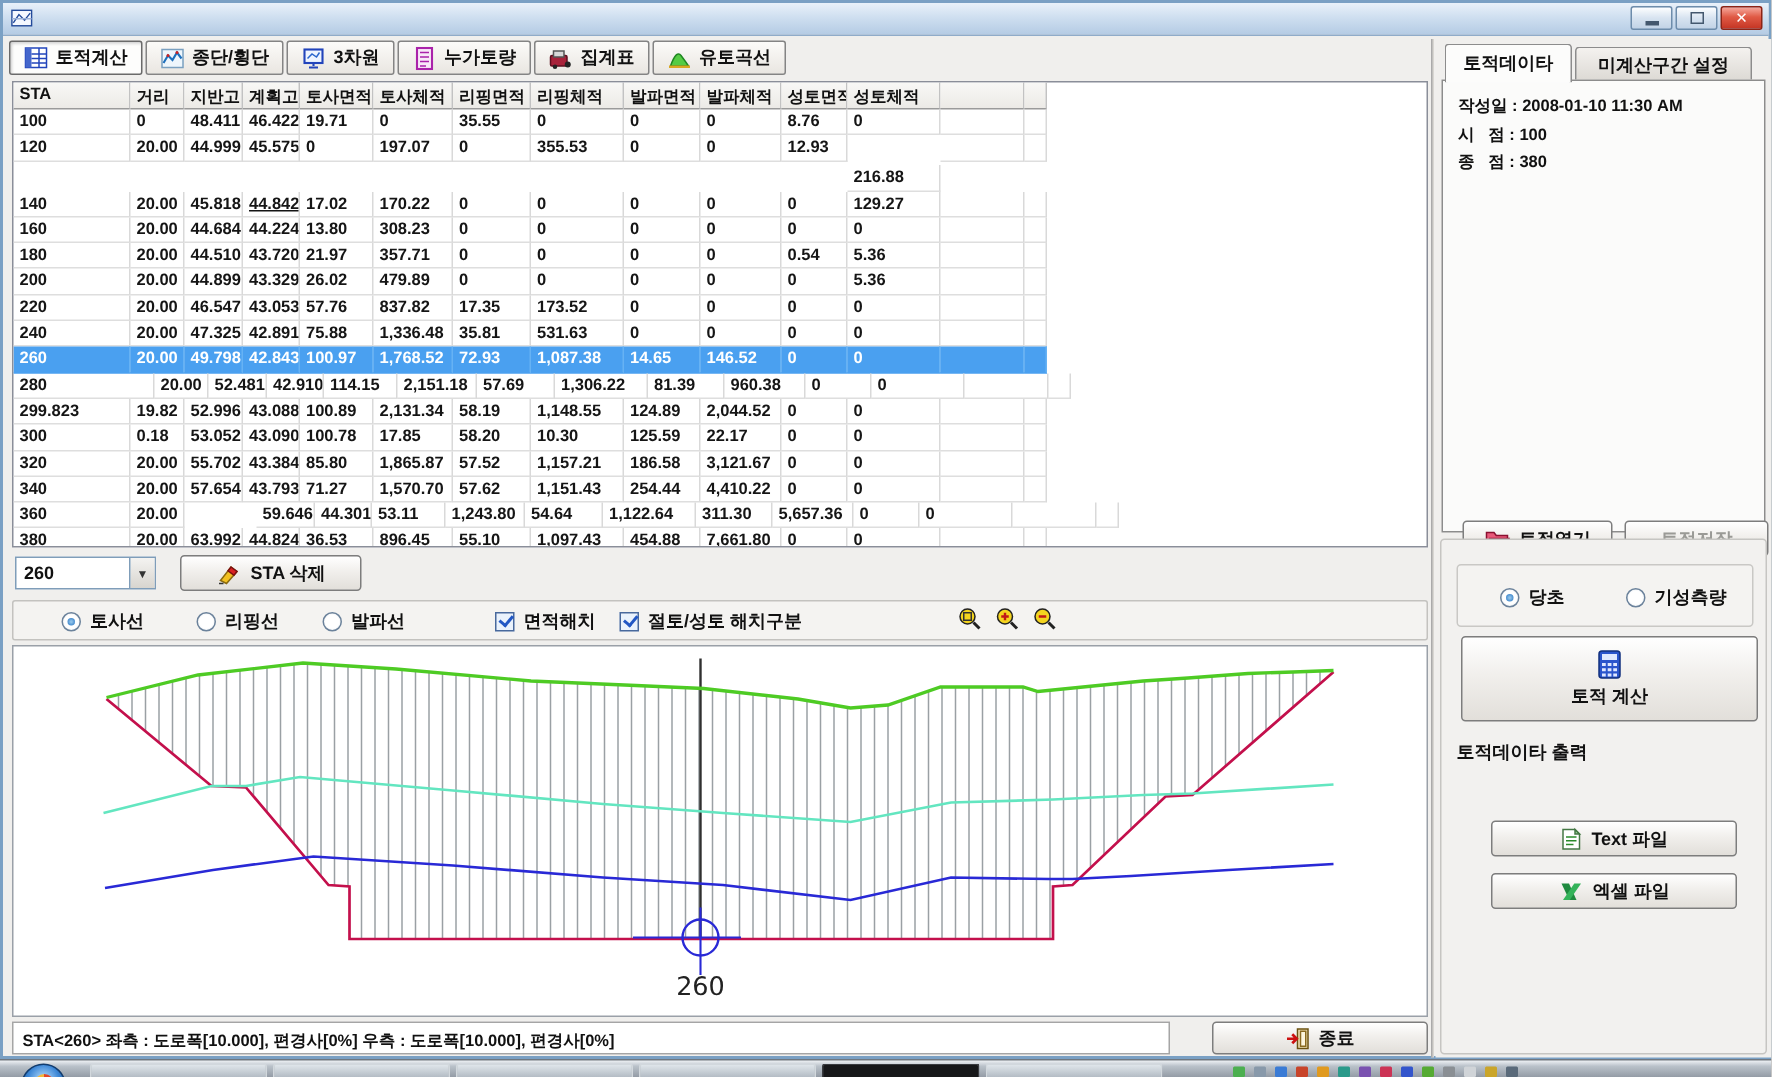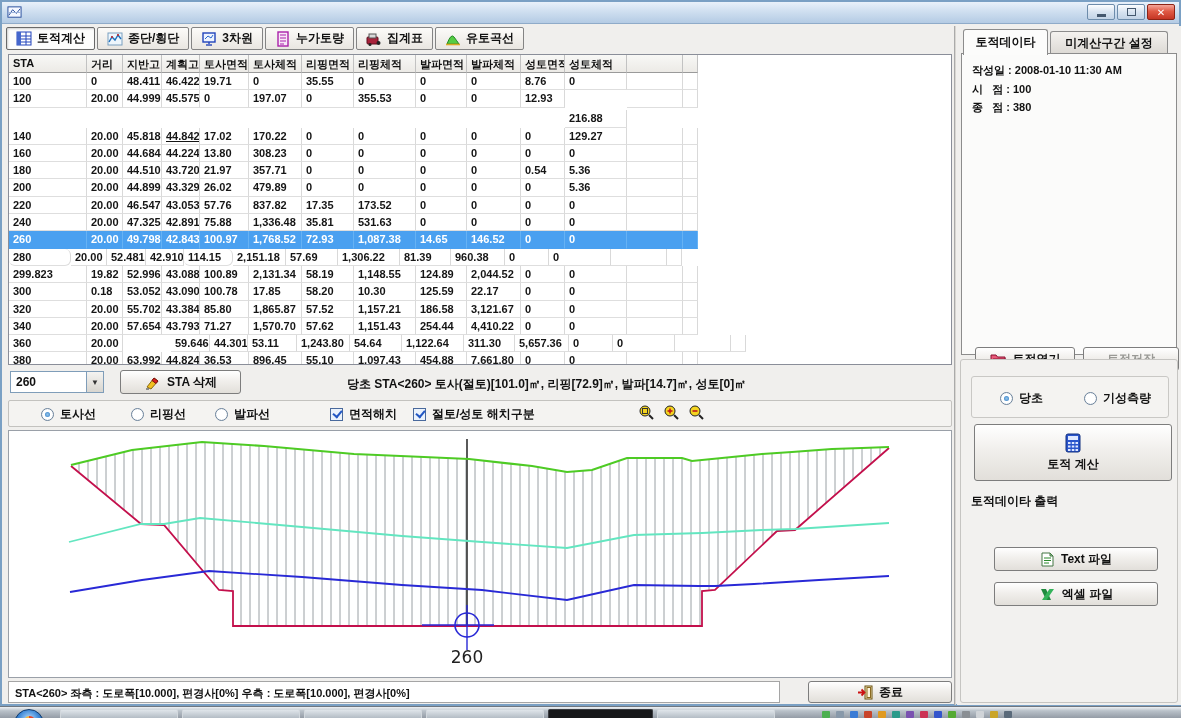--- a/index.html
+++ b/index.html
@@ -340,25 +340,25 @@
           <div class="td" style="width: 52px;">72.93</div>
           <div class="td" style="width: 62px;">1,087.38</div>
           <div class="td" style="width: 51px;">14.65</div>
           <div class="td" style="width: 54px;">146.52</div>
           <div class="td" style="width: 44px;">0</div>
           <div class="td" style="width: 62px;">0</div>
           <div class="td" style="width: 56px;"></div>
           <div class="td" style="width: 15px;"></div>
         </div>
         <div class="tr">
-          <div class="td" style="width: 62px; border-radius: 6px;">280</div>
+          <div class="td" style="width: 94px;">280</div>
           <div class="td" style="width: 36px;">20.00</div>
           <div class="td" style="width: 39px;">52.481</div>
           <div class="td" style="width: 38px;">42.910</div>
-          <div class="td" style="width: 49px; border-radius: 6px;">114.15</div>
+          <div class="td" style="width: 49px;">114.15</div>
           <div class="td" style="width: 53px;">2,151.18</div>
           <div class="td" style="width: 52px;">57.69</div>
           <div class="td" style="width: 62px;">1,306.22</div>
           <div class="td" style="width: 51px;">81.39</div>
           <div class="td" style="width: 54px;">960.38</div>
           <div class="td" style="width: 44px;">0</div>
           <div class="td" style="width: 62px;">0</div>
           <div class="td" style="width: 56px;"></div>
           <div class="td" style="width: 15px;"></div>
         </div>
@@ -465,21 +465,20 @@
       <span class="combo-btn">▼</span>
     </div>
     <div class="btn del-btn">
       <svg width="17" height="15" viewBox="0 0 17 15">
         <path d="M3 12 L10 3 L14 6 L7 14 Z" fill="#f2c020" stroke="#8a6a10"></path>
         <path d="M10 3 L14 6 L12 8.5 L8 5.5 Z" fill="#d82222" stroke="#7a1010"></path>
         <path d="M2 14 L5 14" stroke="#333"></path>
       </svg>
       <span>STA 삭제</span>
     </div>
-    <div class="summary">당초 STA&lt;260&gt; 토사(절토)[101.0]㎡, 리핑[72.9]㎡, 발파[14.7]㎡, 성토[0]㎡</div>
 
     <div class="opts">
       <div class="opt-item" style="left:32px; top:5px;">
         <span class="radio on"></span>
           <span>토사선</span>
       </div>
       <div class="opt-item" style="left:122px; top:5px;">
         <span class="radio"></span>
           <span>리핑선</span>
       </div>

